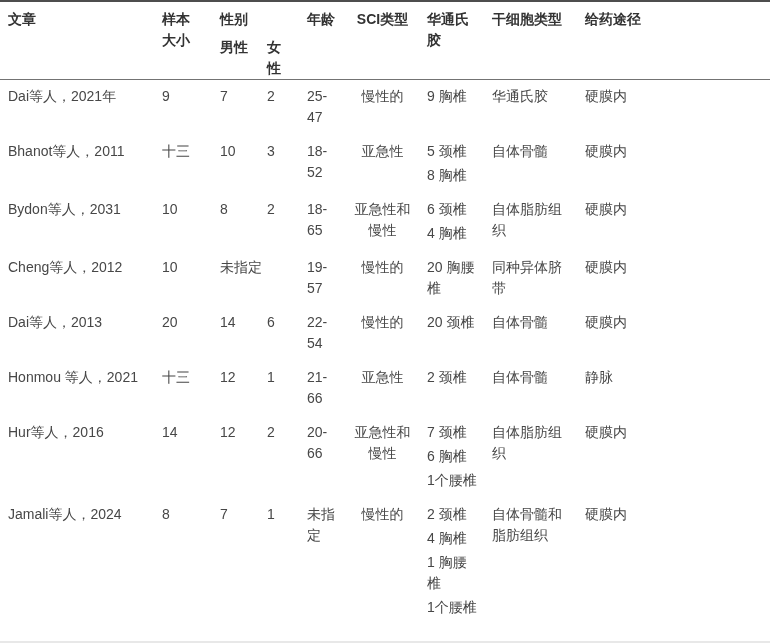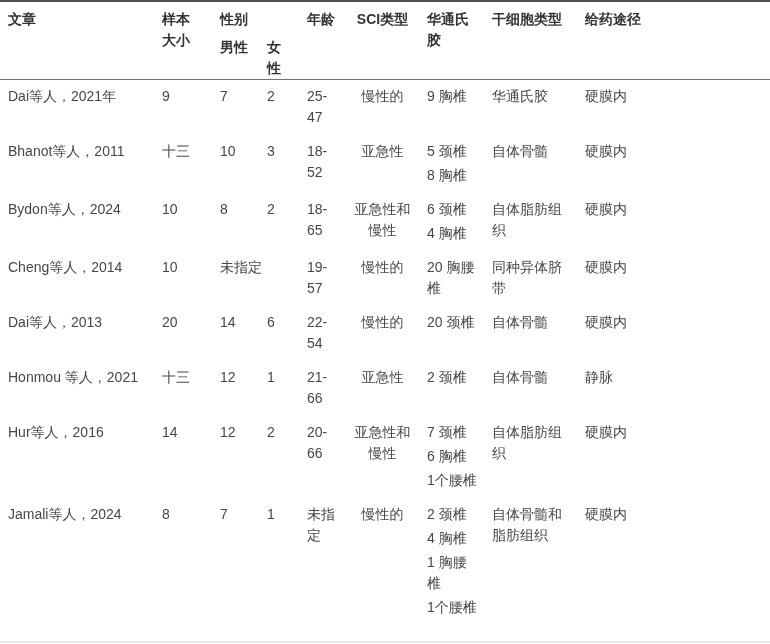--- a/index.html
+++ b/index.html
@@ -111,35 +111,35 @@
     <td class="c-age">18-52</td>
     <td class="c-sci">亚急性</td>
     <td class="c-injury">
           <div class="entry">5 颈椎</div>
           <div class="entry">8 胸椎</div>
         </td>
     <td class="c-celltype">自体骨髓</td>
     <td>硬膜内</td>
   </tr>
       <tr>
-    <td class="c-article">Bydon等人，2024</td>
+    <td class="c-article">Bydon等人，2031</td>
     <td class="c-sample">10</td>
     <td>8</td>
     <td class="c-female">2</td>
     <td class="c-age">18-65</td>
     <td class="c-sci">亚急性和慢性</td>
     <td class="c-injury">
           <div class="entry">6 颈椎</div>
           <div class="entry">4 胸椎</div>
         </td>
     <td class="c-celltype">自体脂肪组织</td>
     <td>硬膜内</td>
   </tr>
       <tr>
-    <td class="c-article">Cheng等人，2014</td>
+    <td class="c-article">Cheng等人，2012</td>
     <td class="c-sample">10</td>
     <td colspan="2">未指定</td>
 
     <td class="c-age">19-57</td>
     <td class="c-sci">慢性的</td>
     <td class="c-injury">
           <div class="entry">20 胸腰椎</div>
         </td>
     <td class="c-celltype">同种异体脐带</td>
     <td>硬膜内</td>

